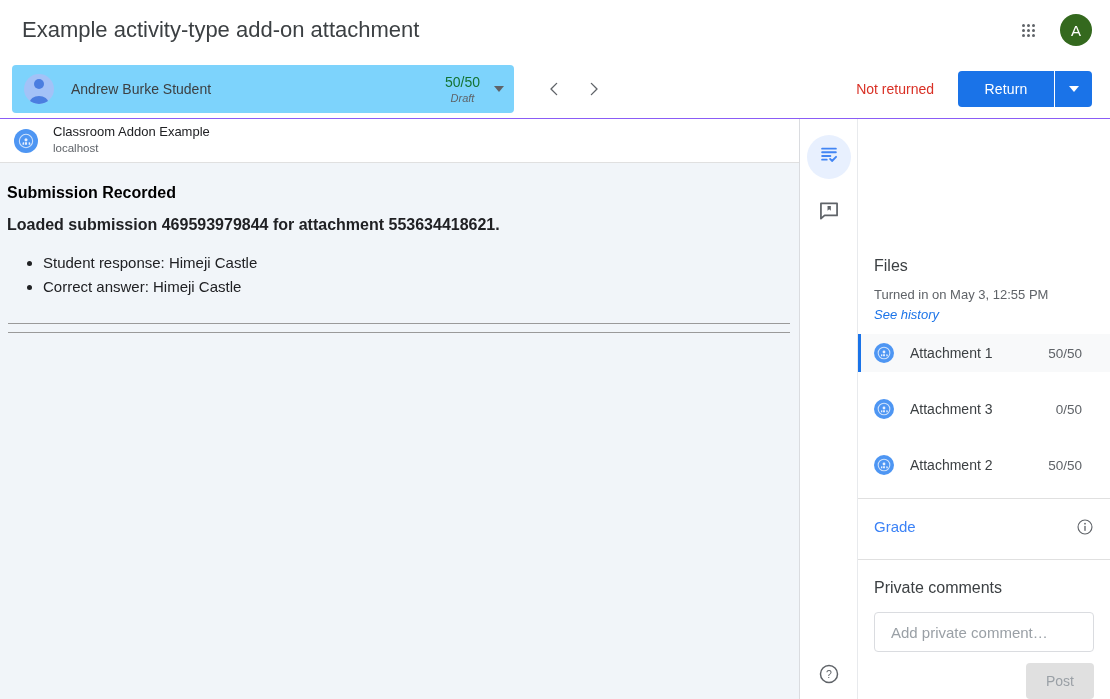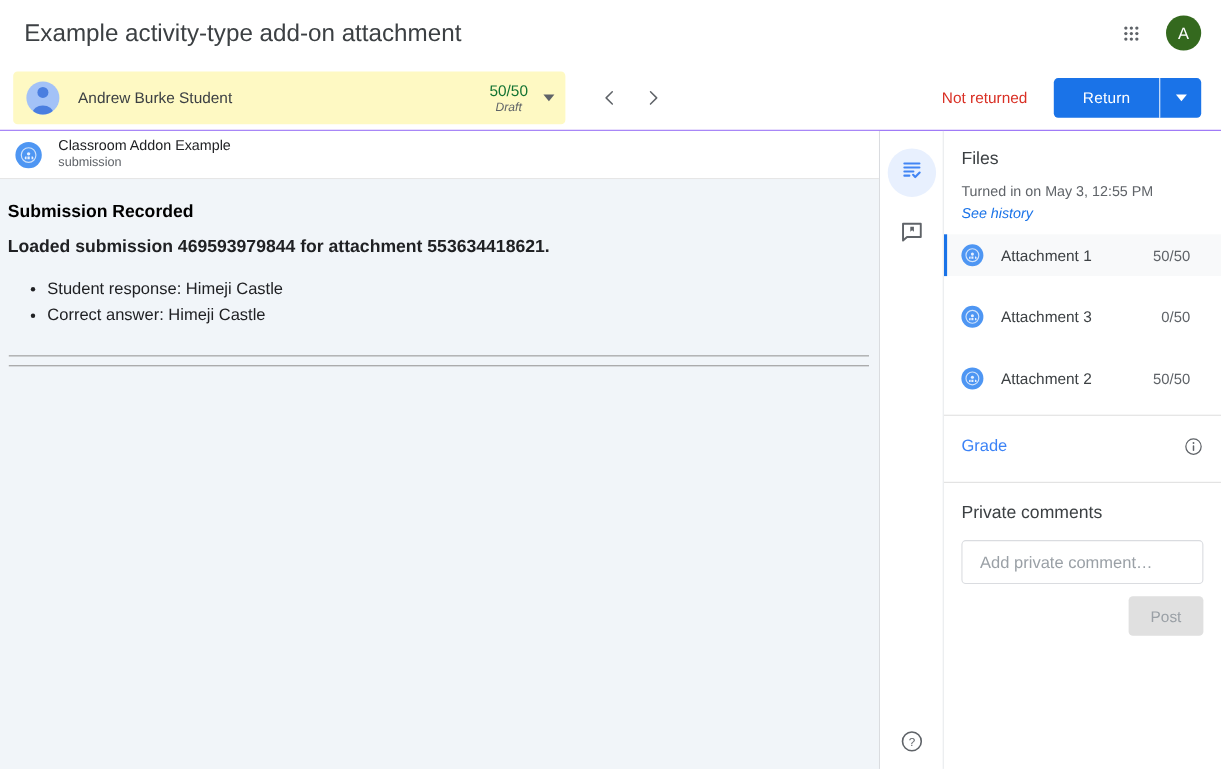--- a/index.html
+++ b/index.html
@@ -56,21 +56,21 @@
   .subbar {
     height: 58px;
     display: flex;
     align-items: center;
     padding: 0 18px 0 12px;
     background: #fff;
   }
   .student-chip {
     display: flex;
     align-items: center;
-    background: #fef9c3;
+    background: #7dd3fc;
     border-radius: 4px;
     height: 48px;
     width: 502px;
     padding: 0 10px 0 12px;
     cursor: pointer;
   }
   .student-avatar {
     width: 30px; height: 30px; border-radius: 50%;
     background: #a3c2f7;
     position: relative;
@@ -260,20 +260,21 @@
     cursor: pointer;
   }
 
   
   .right-panel {
     flex: 1;
     background: #fff;
     display: flex;
     flex-direction: column;
     overflow: hidden;
+    justify-content: flex-end;
   }
   .files-section { padding: 16px 0 14px 0; border-bottom: 1px solid #e0e0e0; }
   .files-title {
     font-size: 16px;
     color: #3c4043;
     padding: 0 16px;
     margin-bottom: 10px;
     line-height: 20px;
   }
   .turned-in {
@@ -439,21 +440,21 @@
     <div class="addon-head">
       <div class="addon-logo">
         <svg width="16" height="16" viewBox="0 0 24 24">
           <circle cx="12" cy="12" r="10" fill="none" stroke="#cfe2fb" stroke-width="1.6"></circle>
           <circle cx="12" cy="10.3" r="2.3" fill="#e8f0fe"></circle>
           <path d="M6.8 17.5v-2.2c0-.7.6-1.3 1.3-1.3h1.1v3.5zM16 17.5V14h1.1c.7 0 1.3.6 1.3 1.3v2.2zM10.4 17.5V14h3.2v3.5z" fill="#e8f0fe"></path>
         </svg>
       </div>
       <div class="addon-head-text">
         <div class="addon-title">Classroom Addon Example</div>
-        <div class="addon-host">submission</div>
+        <div class="addon-host">localhost</div>
       </div>
     </div>
 
     <div class="addon-content">
       <div class="sub-heading">Submission Recorded</div>
       <div class="sub-para">Loaded submission 469593979844 for attachment 553634418621.</div>
       <ul class="sub-list">
         <li>Student response: Himeji Castle</li>
         <li>Correct answer: Himeji Castle</li>
       </ul>

